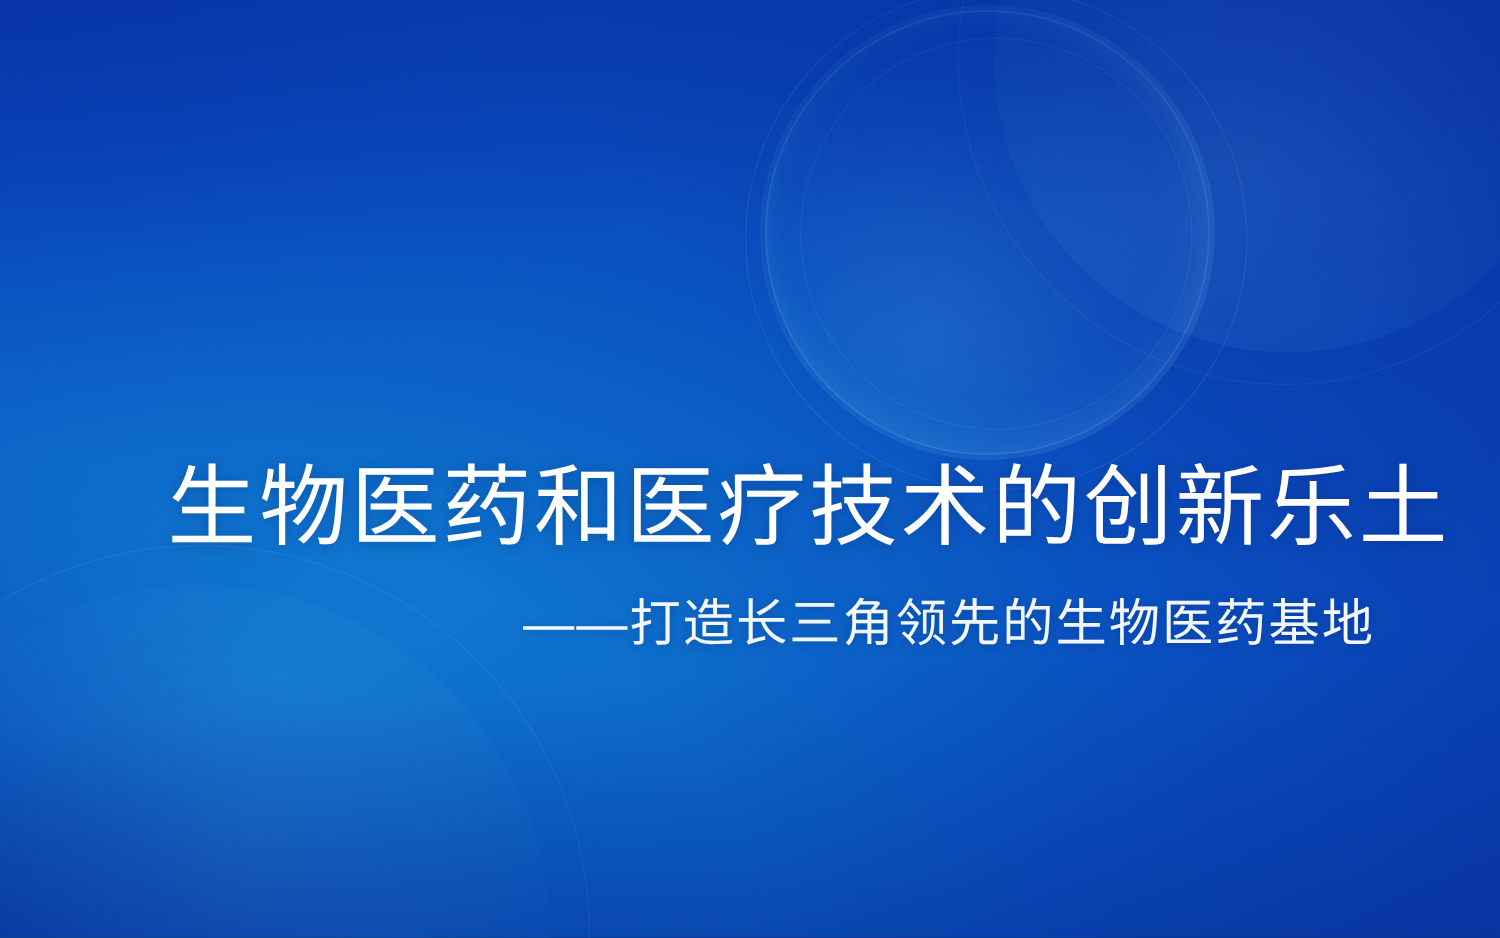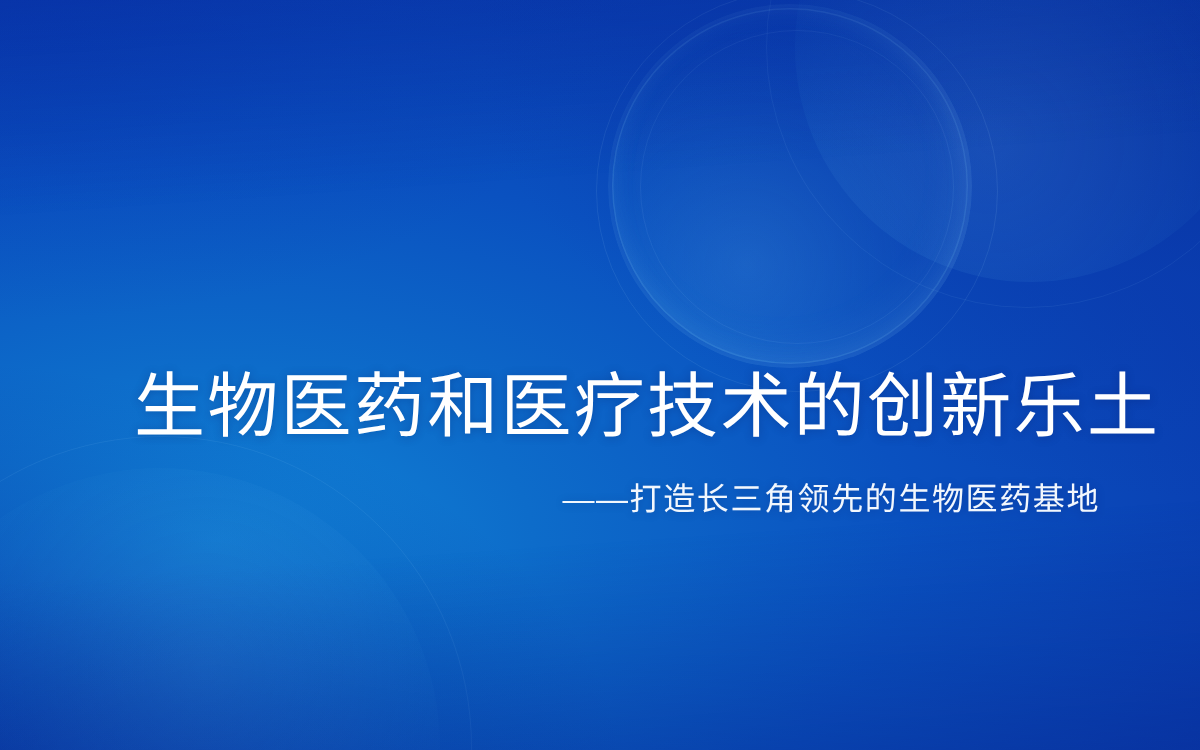--- a/index.html
+++ b/index.html
@@ -127,21 +127,21 @@
     font-weight: 400;
     text-shadow: 0 1px 10px rgba(3,28,96,0.30);
   }
   .subtitle {
     position: absolute;
     left: 118px;
     top: 437px;
     width: 966px;
     text-align: right;
     color: #f2f7fd;
-    font-size: 32px;
+    font-size: 41px;
     line-height: 58px;
     letter-spacing: 1.6px;
     white-space: nowrap;
     font-weight: 400;
     text-shadow: 0 1px 8px rgba(3,28,96,0.28);
   }
 </style>
 </head>
 <body>
 

